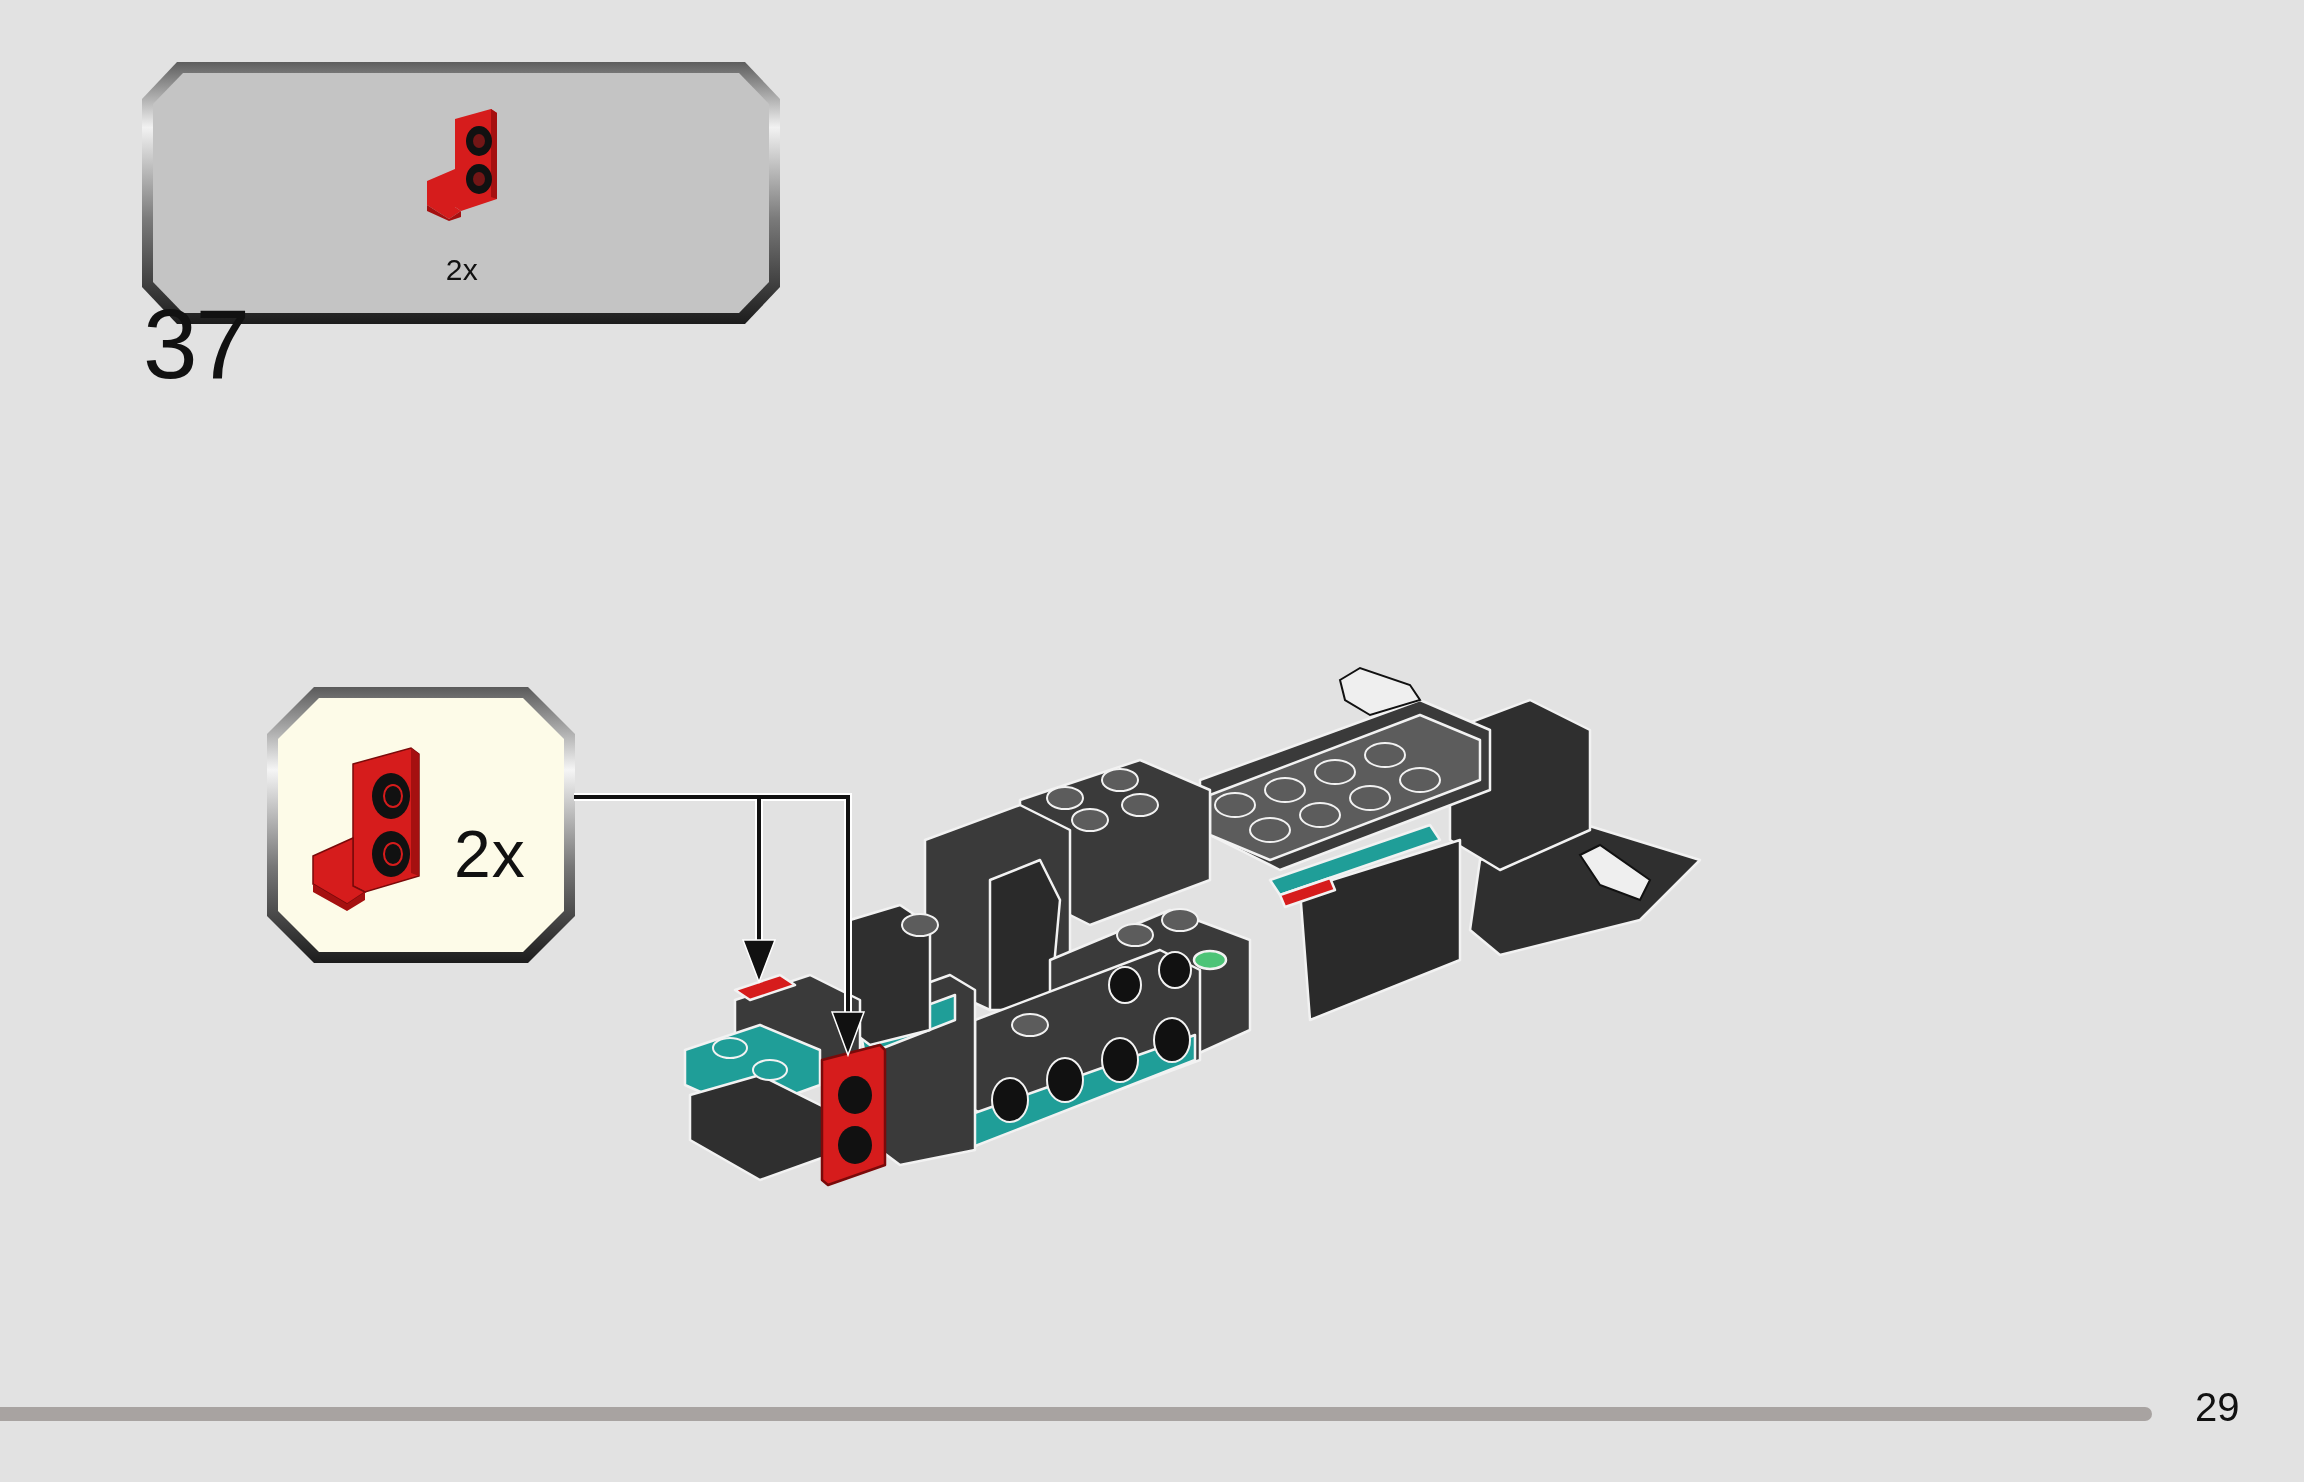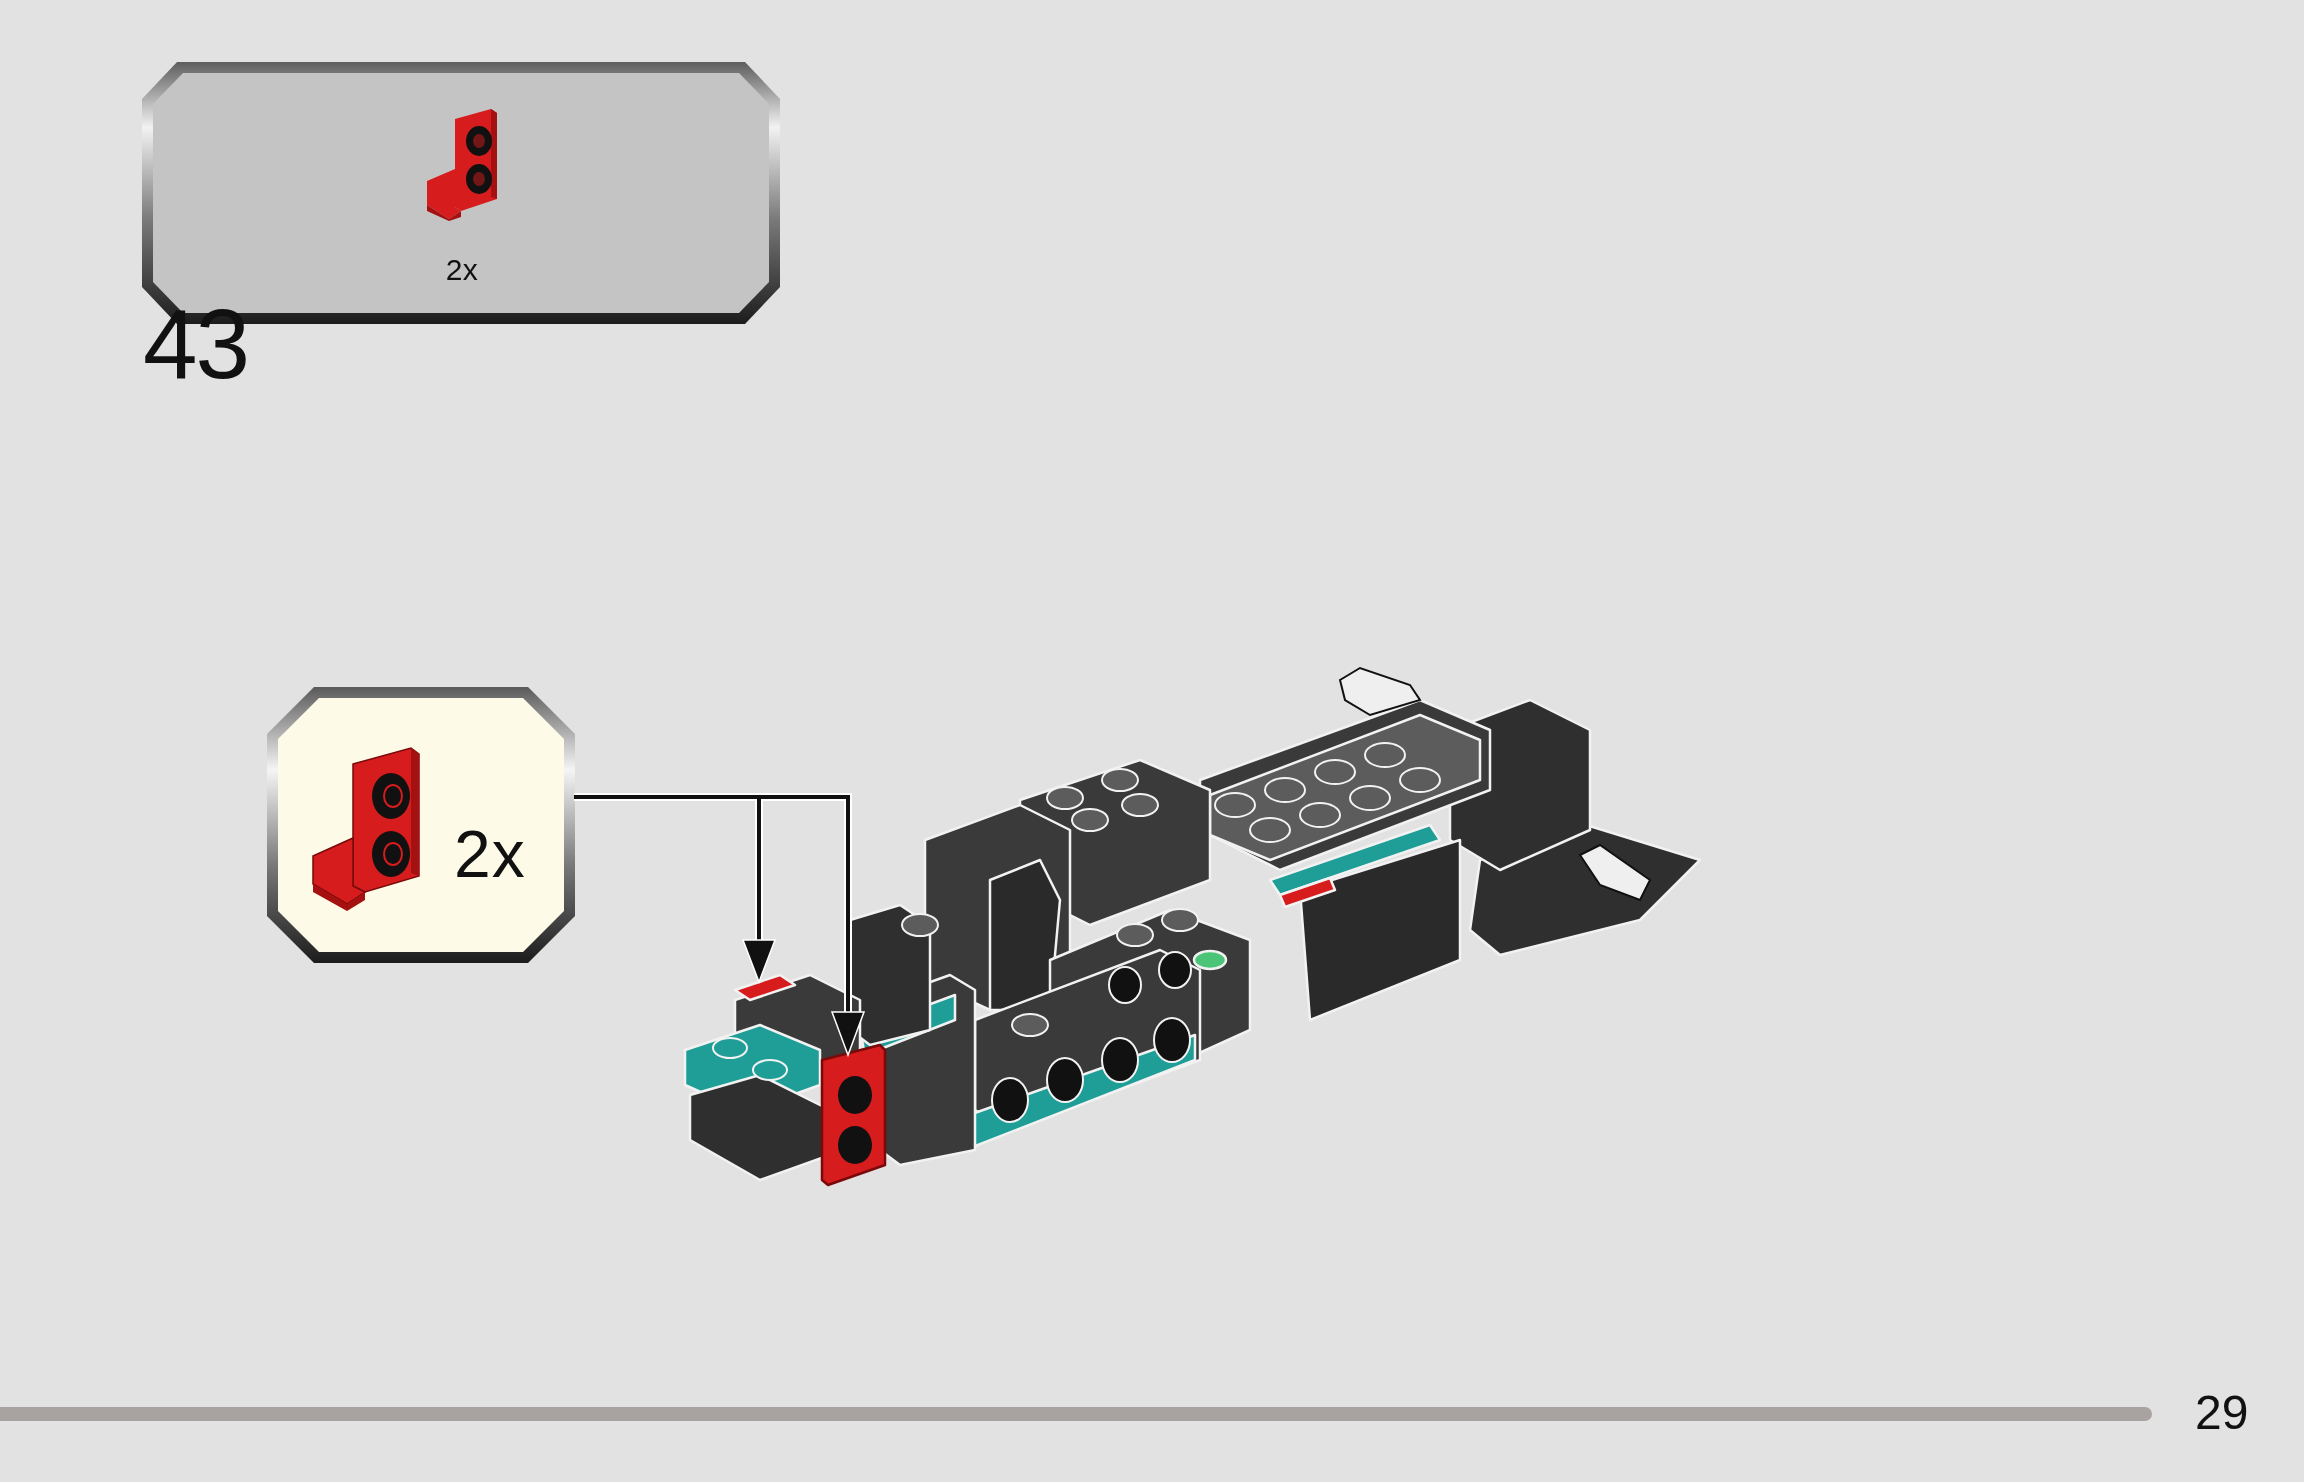--- a/index.html
+++ b/index.html
@@ -32,21 +32,21 @@
   }
 
   #arrows { left:0; top:0; width:2304px; height:1482px; pointer-events:none; }
   #model { left:0; top:0; width:2304px; height:1482px; }
 
   #progress-bar {
     left:0; top:1407px; width:2152px; height:14px;
     background:#a8a3a1; border-radius:0 7px 7px 0;
   }
   #page-number {
-    left:2195px; top:1385px; font-size:48px; color:#111;
+    left:2195px; top:1385px; font-size:40px; color:#111;
   }
 </style>
 </head>
 <body>
 
 <div id="parts-panel" class="abs">
   <svg width="640" height="264" viewBox="0 0 640 264">
     <defs>
       <linearGradient id="frameGrad" x1="0" y1="0" x2="0" y2="1">
         <stop offset="0" stop-color="#5d5d5d"></stop>
@@ -64,21 +64,21 @@
     <polygon points="0,82 28,70 28,108 34,112 22,120 0,106" fill="#d61c1c"></polygon>
     <polygon points="0,106 22,120 34,112 34,118 22,122 0,112" fill="#a51010"></polygon>
     <ellipse cx="52" cy="42" rx="13" ry="15" fill="#111"></ellipse>
     <ellipse cx="52" cy="42" rx="6" ry="7" fill="#d61c1c" opacity="0.5"></ellipse>
     <ellipse cx="52" cy="80" rx="13" ry="15" fill="#111"></ellipse>
     <ellipse cx="52" cy="80" rx="6" ry="7" fill="#d61c1c" opacity="0.5"></ellipse>
   </svg>
   <div class="part-qty-top">2x</div>
 </div>
 
-<div id="step-number" class="abs">43</div>
+<div id="step-number" class="abs">37</div>
 
 <div id="callout" class="abs">
   <svg width="310" height="278" viewBox="0 0 310 278">
     <defs>
       <linearGradient id="calloutGrad" x1="0" y1="0" x2="0" y2="1">
         <stop offset="0" stop-color="#5a5a5a"></stop>
         <stop offset="0.3" stop-color="#f5f5f5"></stop>
         <stop offset="0.65" stop-color="#777"></stop>
         <stop offset="1" stop-color="#1c1c1c"></stop>
       </linearGradient>

